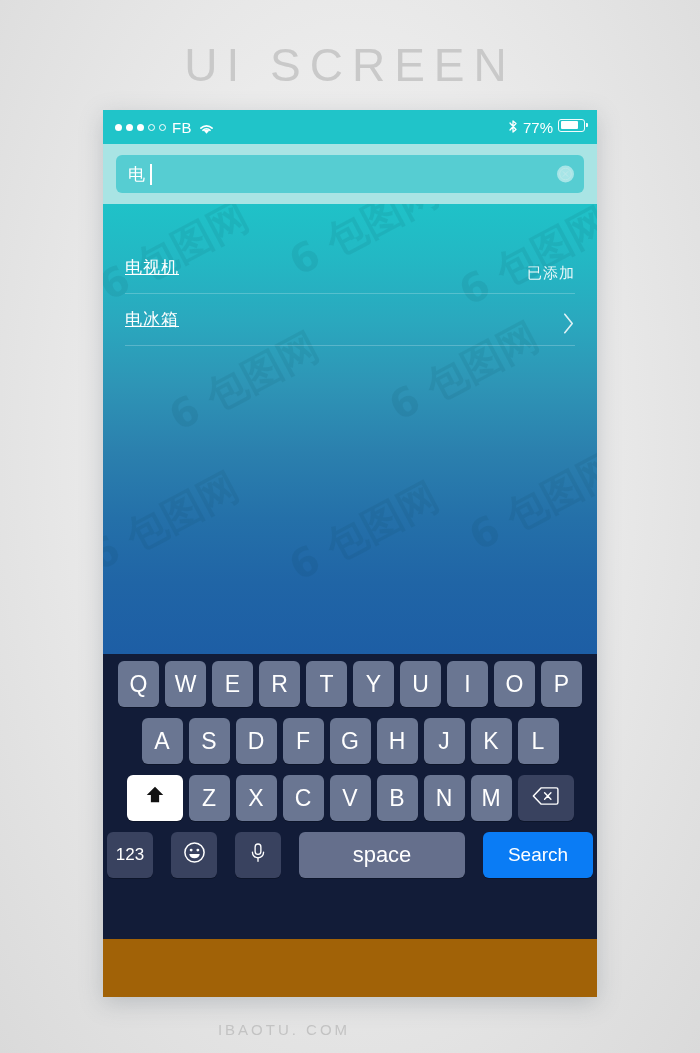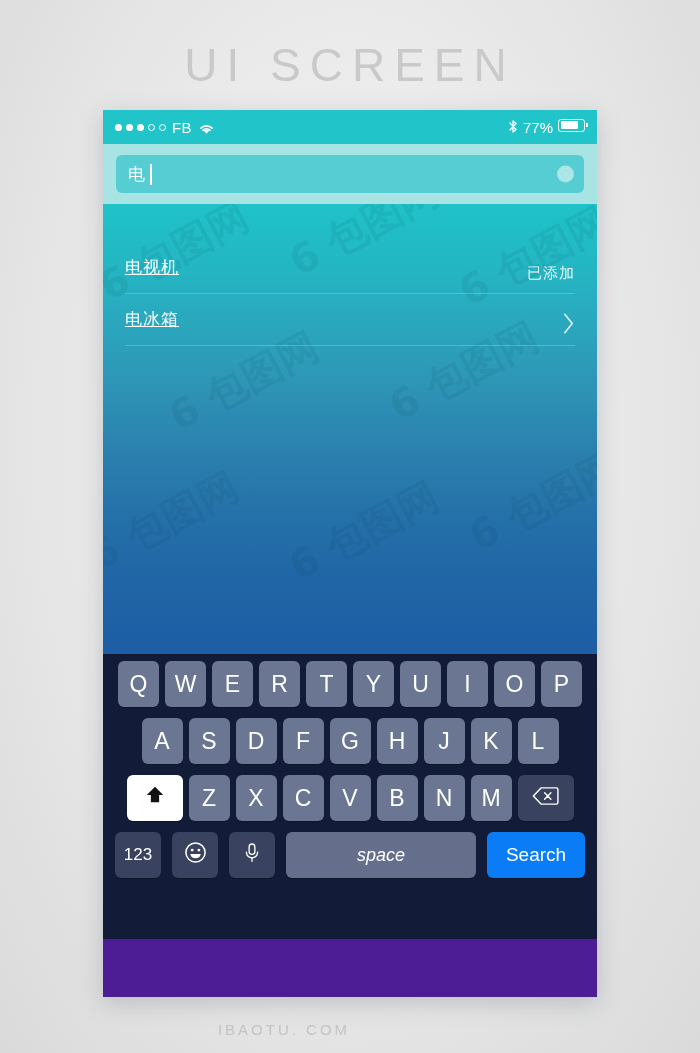--- a/index.html
+++ b/index.html
@@ -44,21 +44,21 @@
 
   
   .phone {
     position: absolute;
     left: 103px;
     top: 110px;
     width: 494px;
     height: 887px;
     overflow: hidden;
     box-shadow: 0 6px 22px rgba(90,100,110,0.28);
-    background: #4c1d95;
+    background: #a16207;
   }
 
   
   .statusbar {
     height: 34px;
     background: #20c4c9;
     display: flex;
     align-items: center;
     padding: 0 12px;
     color: #ffffff;
@@ -281,30 +281,29 @@
   .krow.r3 { padding: 0 2px; }
   .key.wide { width: 56px; }
   .key.shift {
     background: #ffffff;
     width: 56px;
   }
   .key.dark { background: #39425f; }
   .key.space {
     flex: 1;
     max-width: 190px;
-    font-size: 18px;
+    font-size: 22px;
     background: #656f8c;
-    font-style: italic;
   }
   .key.search {
     background: #0a7cf5;
-    width: 98px;
+    width: 110px;
     font-size: 19px;
   }
-  .krow.r4 { gap: 11px; align-items: center; }
+  .krow.r4 { gap: 18px; align-items: center; }
   .key.small { width: 46px; font-size: 17px; }
 </style>
 </head>
 <body>
 
 <div class="page-title">UI SCREEN</div>
 
 <div class="phone">
 
   <div class="statusbar">

